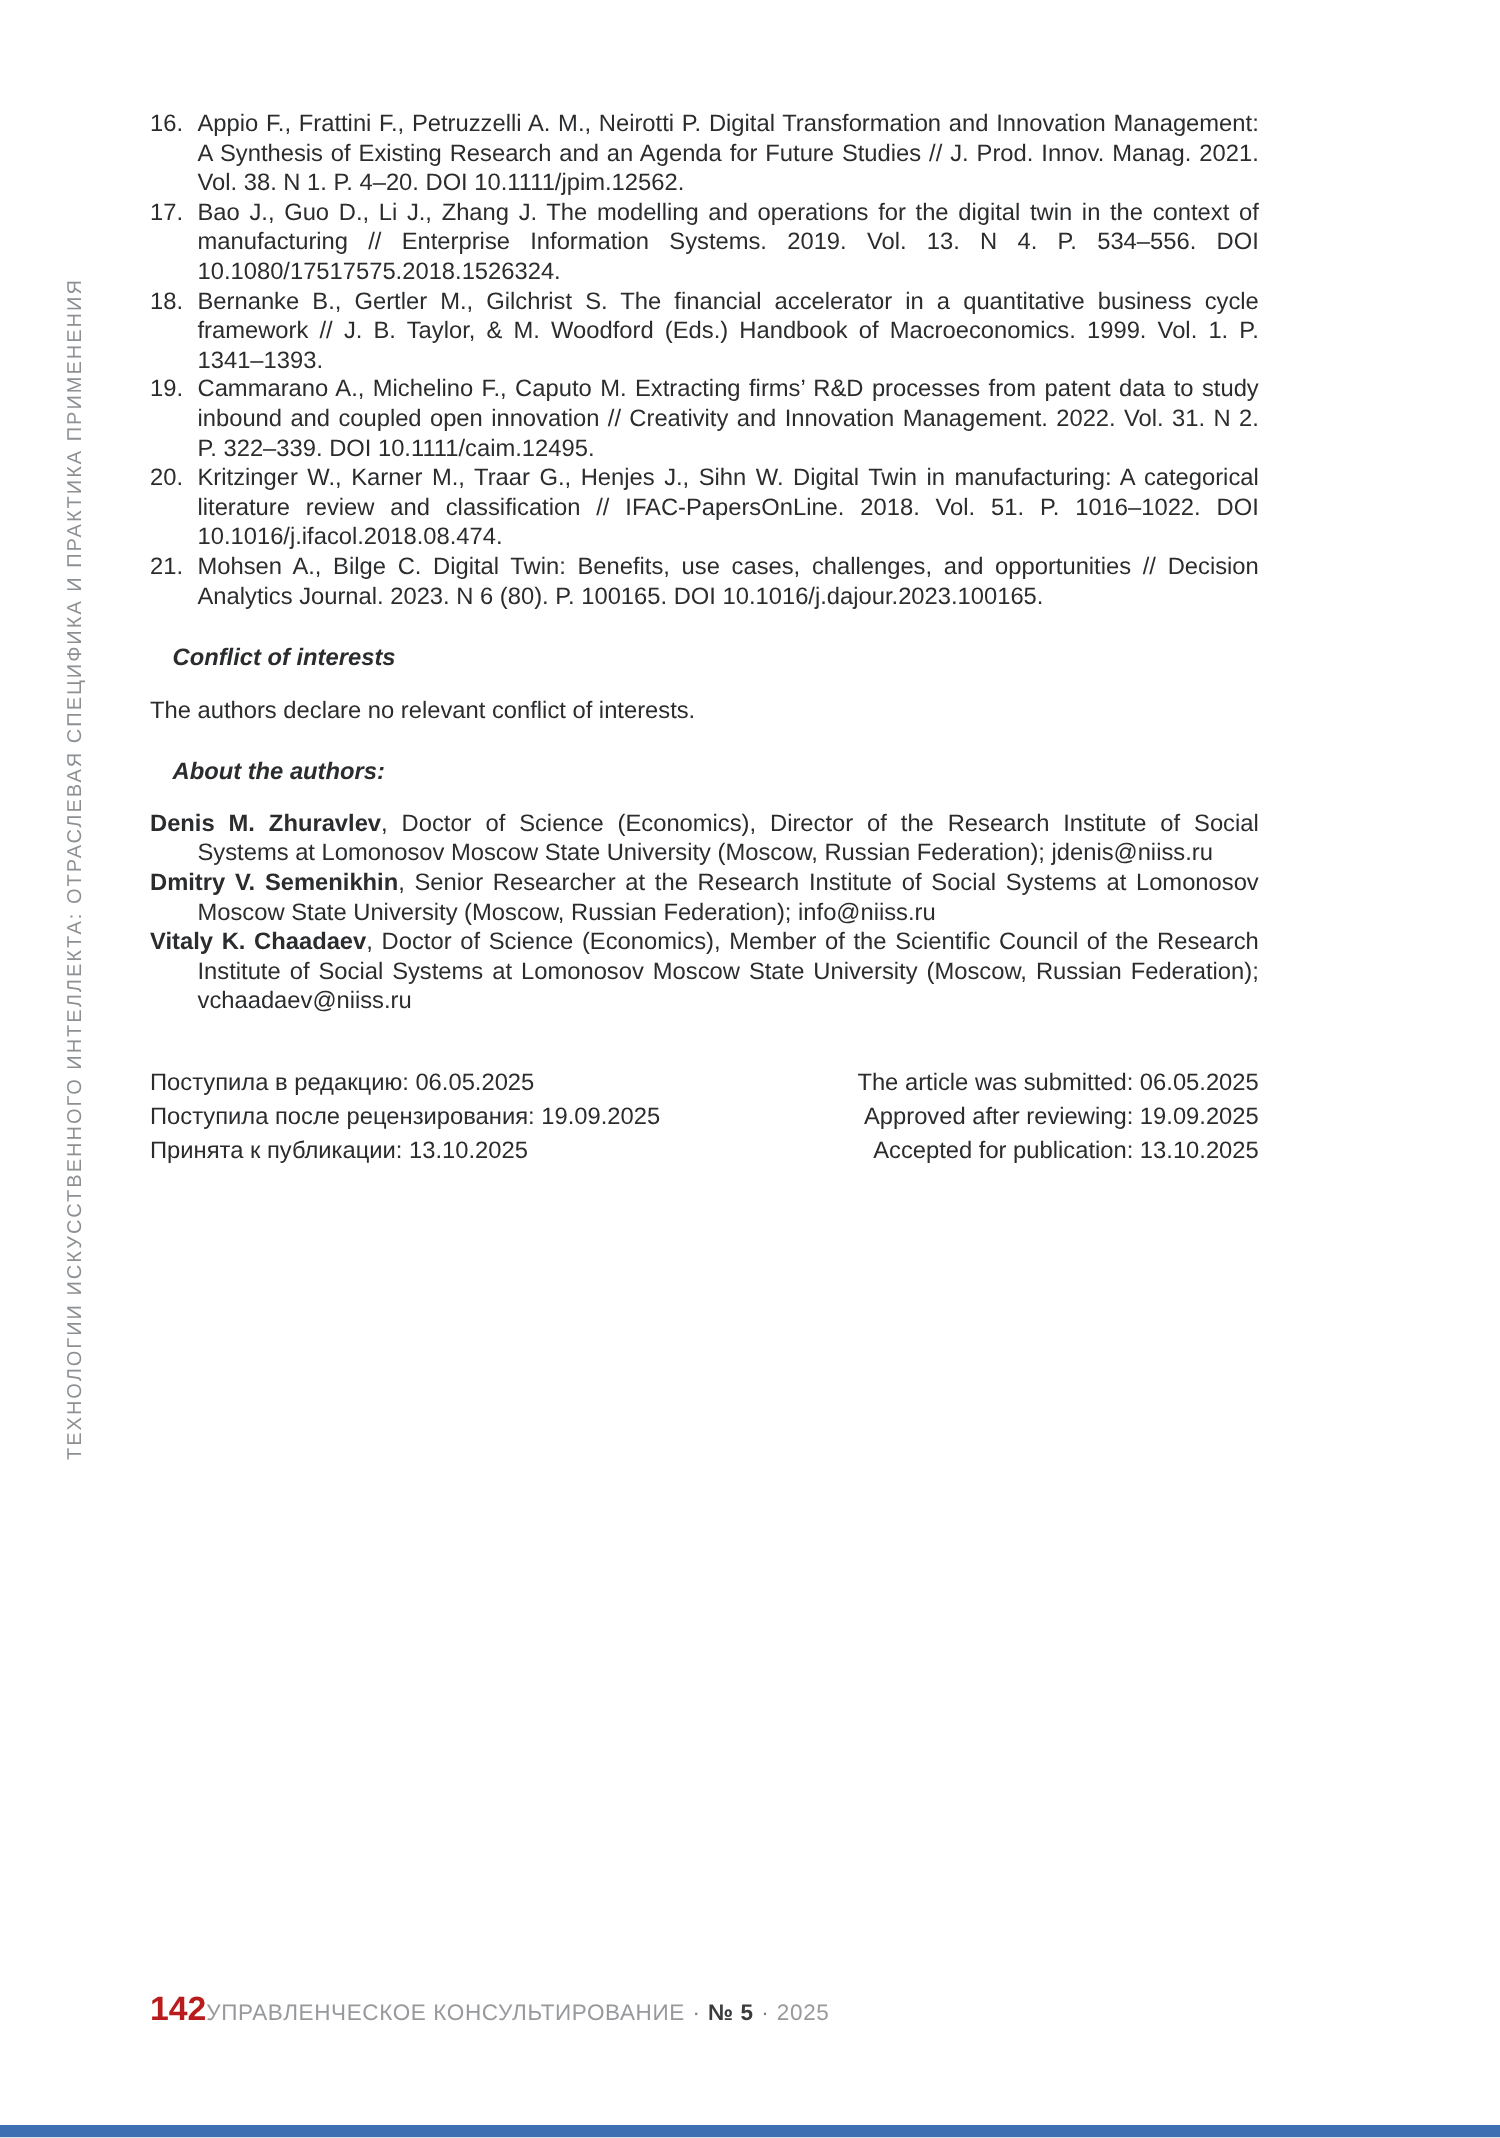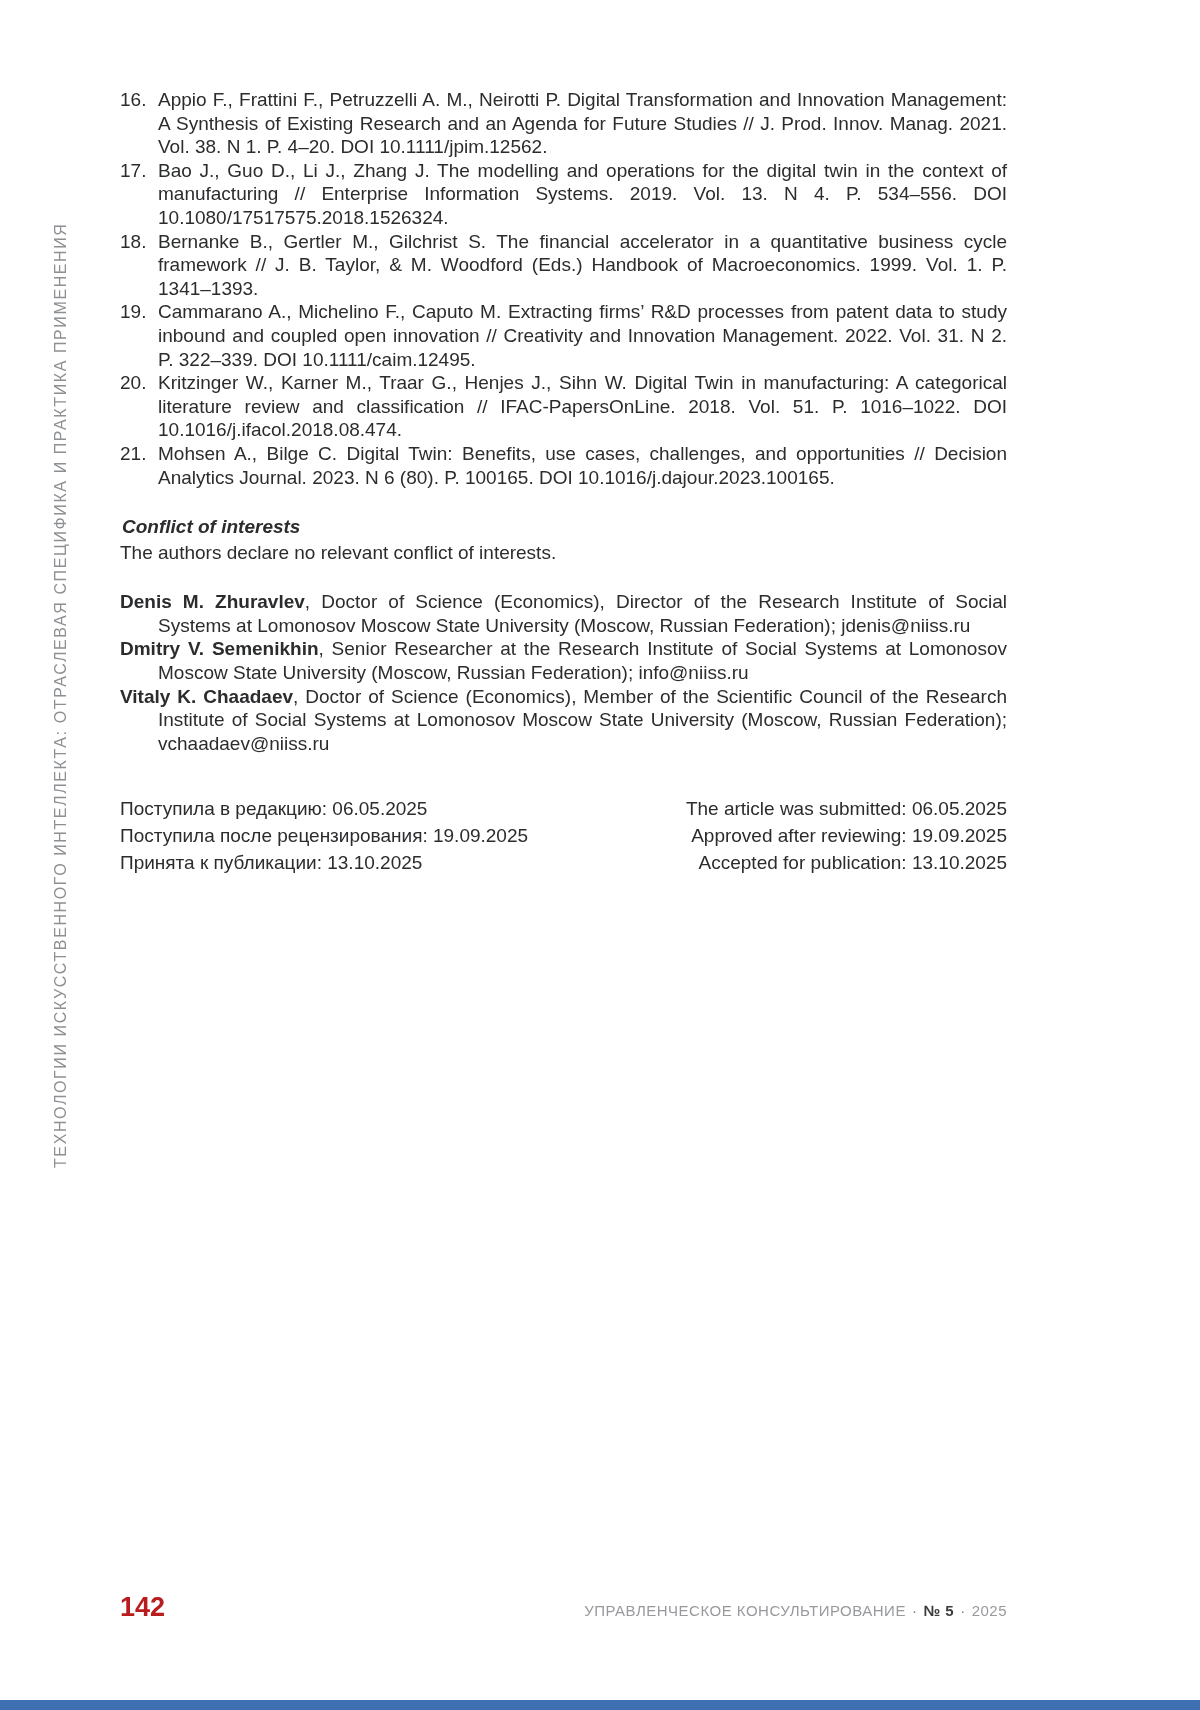--- a/index.html
+++ b/index.html
@@ -29,21 +29,21 @@
     position:absolute;
     left:120px;top:88px;
     width:887px;
     font-size:19px;
     line-height:23.6px;
   }
   .ref-row{display:flex;}
   .ref-num{flex:none;width:38px;}
   .ref-text{flex:1;text-align:justify;}
   .section{margin-top:26px;}
-  .heading{font-weight:bold;font-style:italic;margin:2px;}
+  .heading{font-weight:bold;font-style:italic;margin:18px;}
   .plain-par{margin:0;text-align:justify;}
   .author-entry{
     margin:0;
     padding-left:38px;
     text-indent:-38px;
     text-align:justify;
   }
   .author-entry b{font-weight:bold;}
   .dates{
     margin-top:40px;
@@ -62,22 +62,22 @@
     align-items:baseline;
   }
   .page-number{
     font-size:27px;
     font-weight:bold;
     color:#b91c1c;
     flex:none;
   }
   .journal-line{
     flex:1;
-    text-align:right;
-    font-size:15px;
+    text-align:left;
+    font-size:18px;
     letter-spacing:0.5px;
     color:#97999c;
     white-space:nowrap;
   }
   .journal-line .issue{color:#3a3b3d;font-weight:bold;}
   .journal-line .sep{color:#7c7e81;padding:0 6px;}
   .accent-bar{
     position:absolute;
     left:0;bottom:0;
     width:100%;height:10px;
@@ -118,20 +118,21 @@
           <div class="ref-text">Mohsen A., Bilge C. Digital Twin: Benefits, use cases, challenges, and opportunities // Decision Analytics Journal. 2023. N 6 (80). P. 100165. DOI 10.1016/j.dajour.2023.100165.</div>
         </div>
       </div>
 
     <div class="section">
       <p class="heading">Conflict of interests</p>
       <p class="plain-par">The authors declare no relevant conflict of interests.</p>
     </div>
 
     <div class="section">
+      <p class="heading">About the authors:</p>
       <div>
           <p class="author-entry"><b>Denis M. Zhuravlev</b>, Doctor of Science (Economics), Director of the Research Institute of Social Systems at Lomonosov Moscow State University (Moscow, Russian Federation); jdenis@niiss.ru</p>
           <p class="author-entry"><b>Dmitry V. Semenikhin</b>, Senior Researcher at the Research Institute of Social Systems at Lomonosov Moscow State University (Moscow, Russian Federation); info@niiss.ru</p>
           <p class="author-entry"><b>Vitaly K. Chaadaev</b>, Doctor of Science (Economics), Member of the Scientific Council of the Research Institute of Social Systems at Lomonosov Moscow State University (Moscow, Russian Federation); vchaadaev@niiss.ru</p>
         </div>
     </div>
 
     <div class="dates">
       <div class="dates-col-ru">
           <div class="">Поступила в редакцию: 06.05.2025</div>

